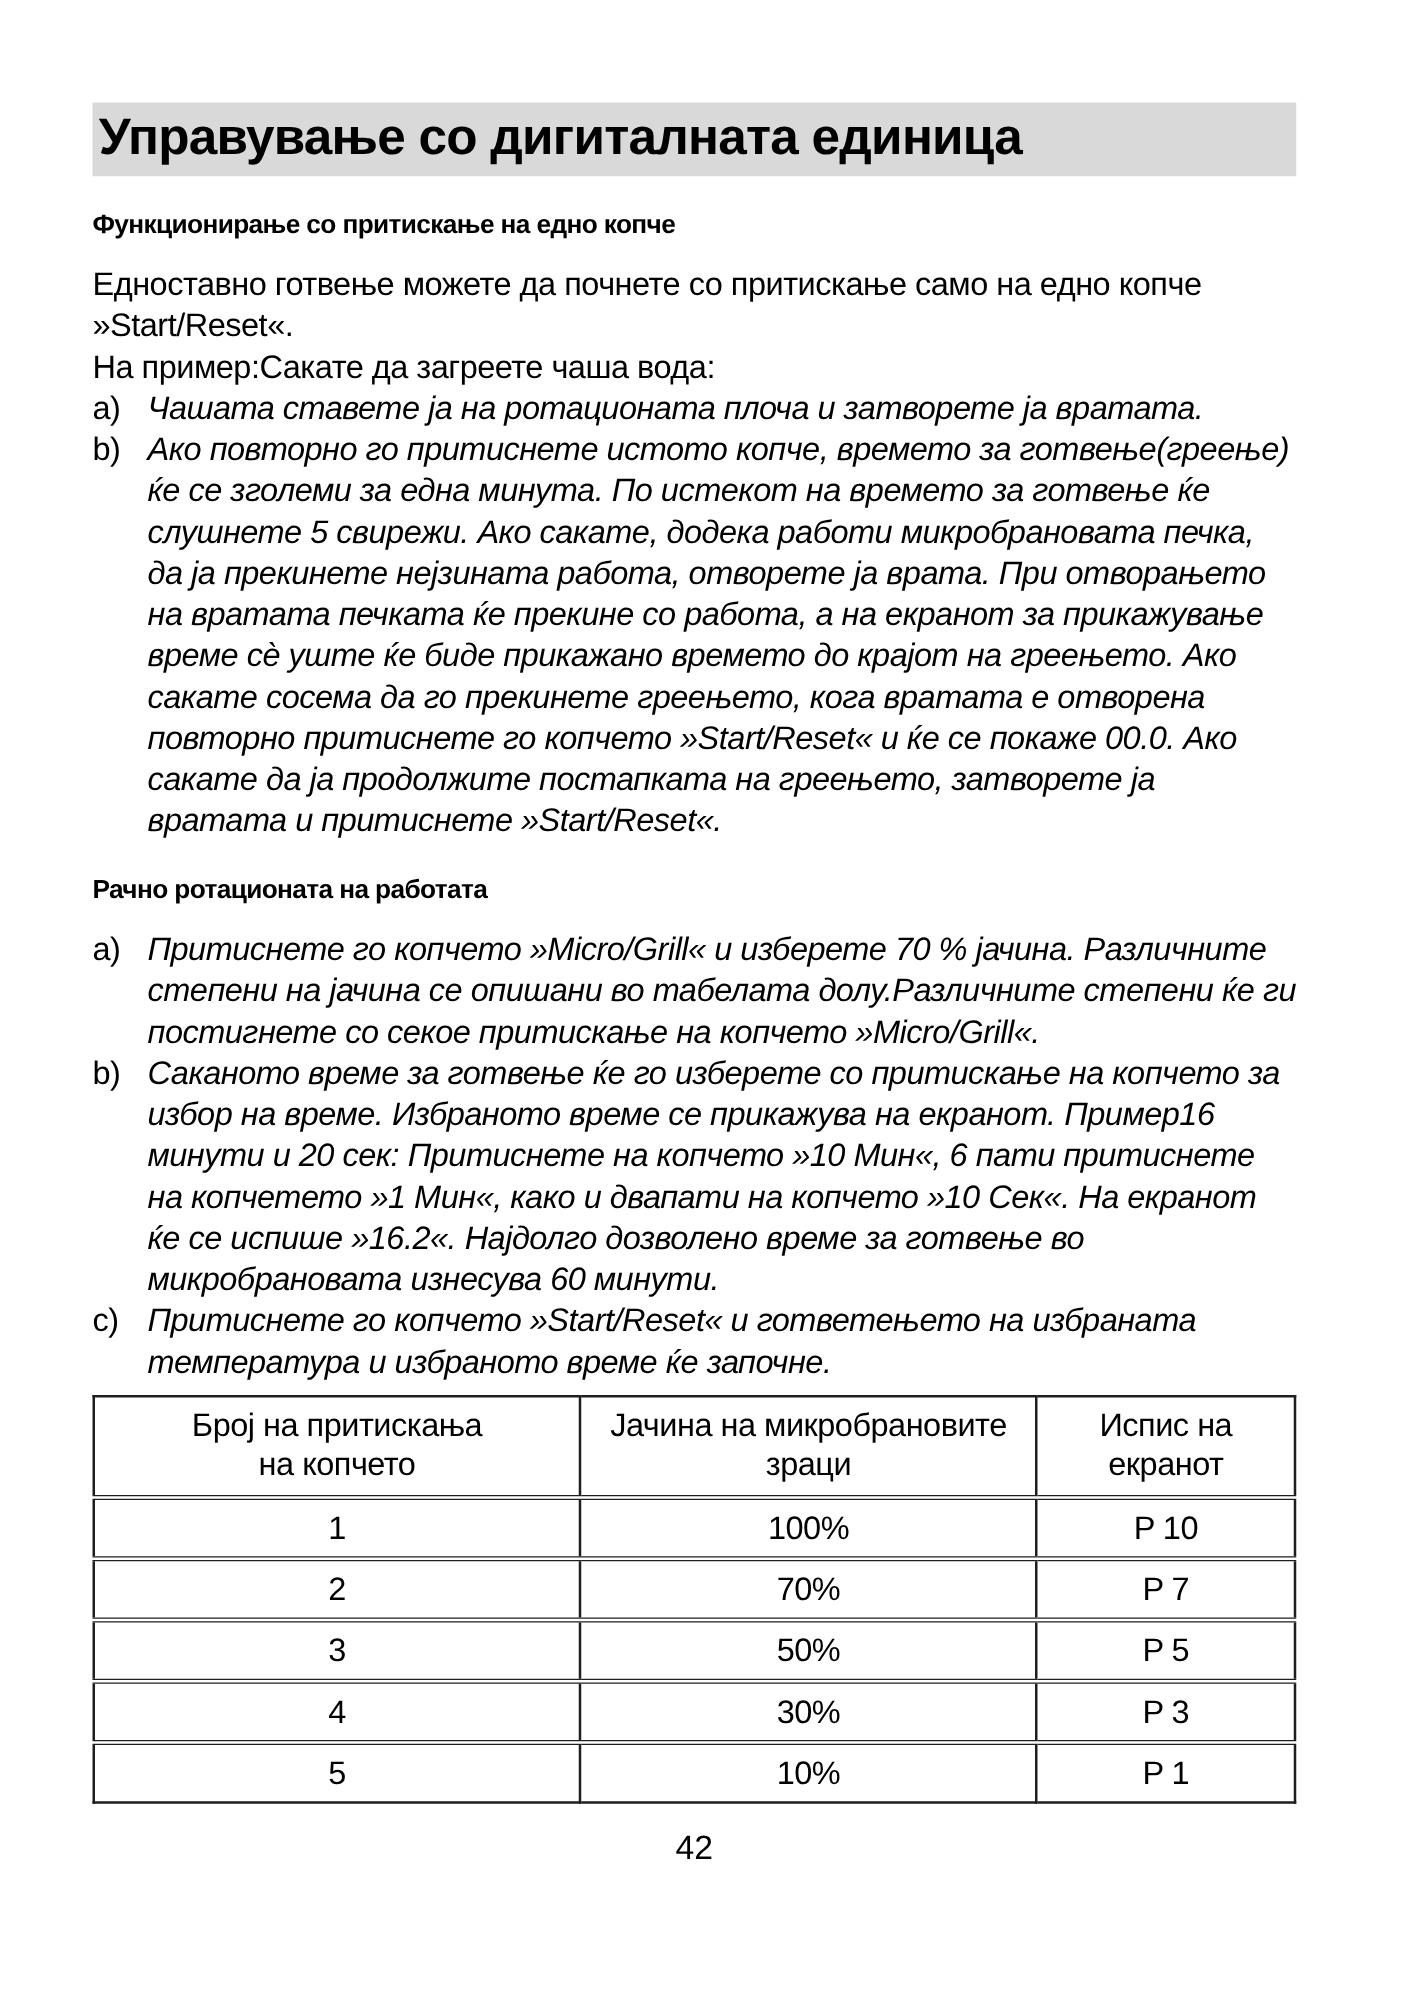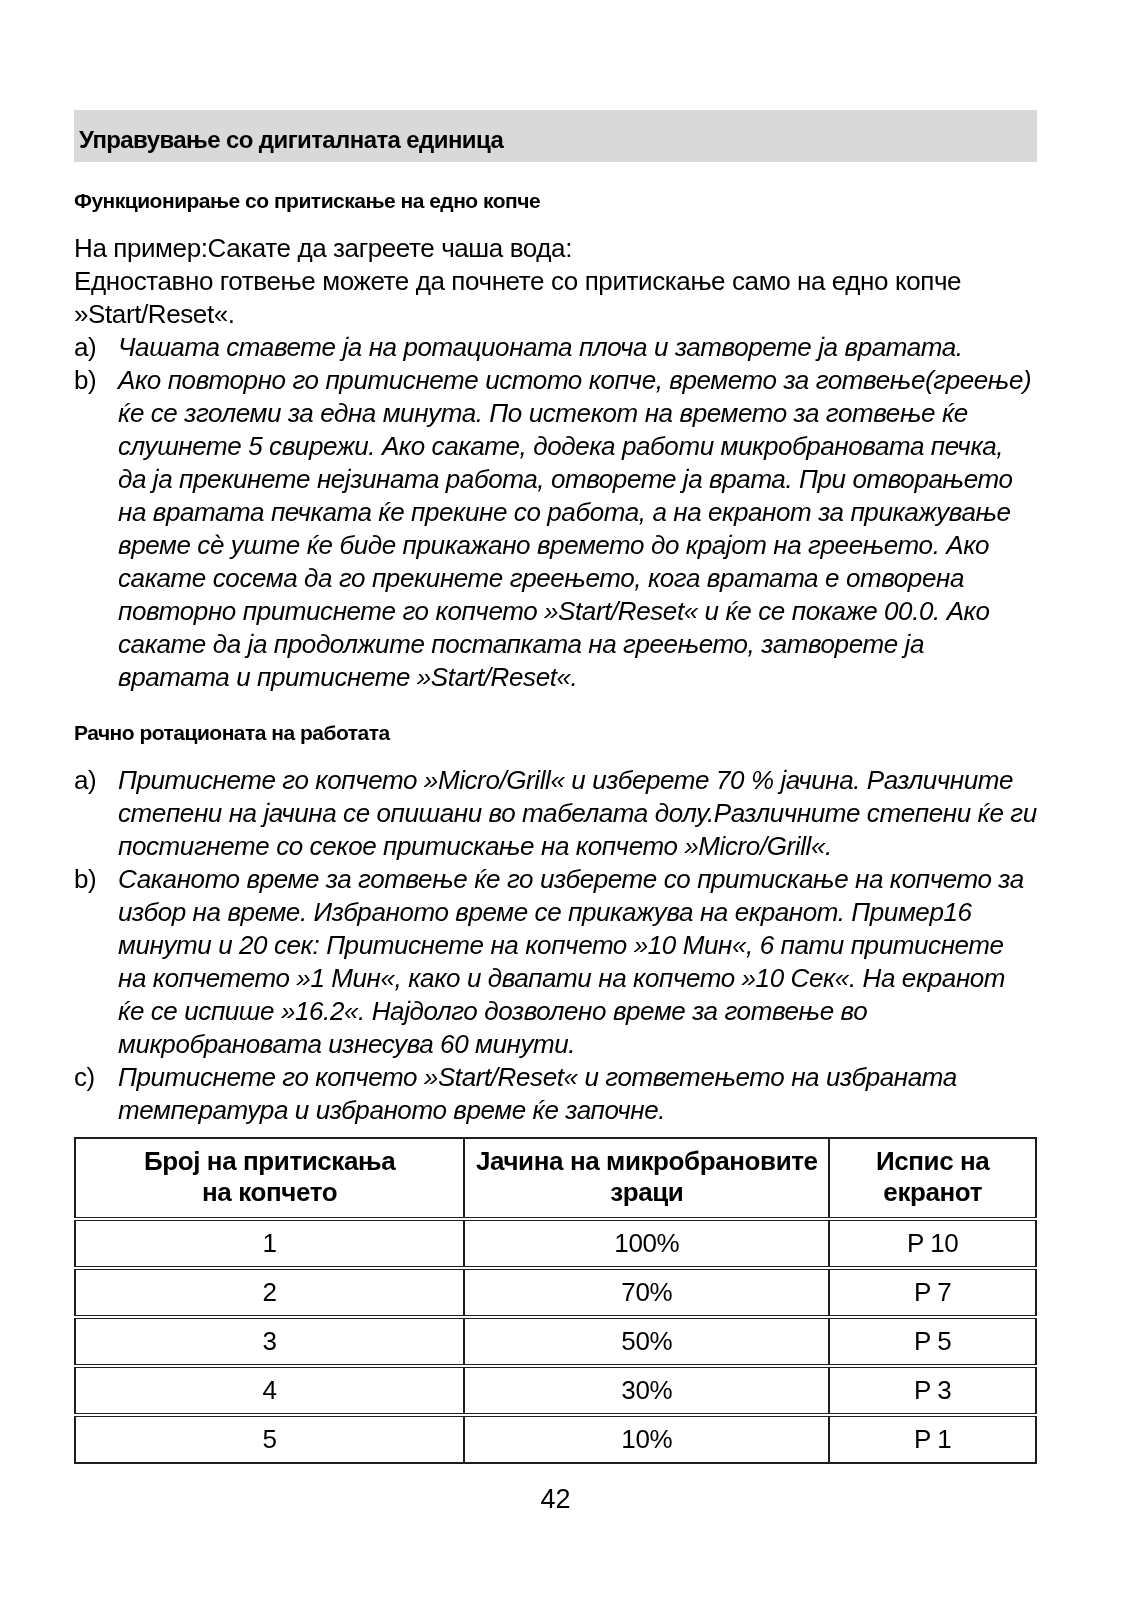--- a/index.html
+++ b/index.html
@@ -14,25 +14,24 @@
     overflow: hidden;
     background: #ffffff;
   }
   .content {
     position: absolute;
     left: 74px; top: 82px;
     width: 963px;
   }
   .title-bar {
     background: #d9d9d9;
-    font-size: 24px;
+    font-size: 41px;
     font-weight: bold;
     letter-spacing: -0.6px;
-    padding: 16px 8px 8px 5px;
-    margin-top: 28px;
+    padding: 4px 8px 8px 5px;
   }
   h2 {
     font-size: 21px;
     font-weight: bold;
     letter-spacing: -0.5px;
     margin: 27px 0 19px 0;
   }
   .body-text {
     font-size: 26px;
     line-height: 33px;
@@ -48,21 +47,21 @@
     width: 100%;
     margin-top: 10px;
   }
   table.power th, table.power td {
     border: 2px solid #1e1e1e;
     text-align: center;
     font-size: 26px;
     letter-spacing: -0.4px;
   }
   table.power th {
-    font-weight: bold;
+    font-weight: normal;
     line-height: 31px;
     padding: 7px 4px 9px 4px;
     white-space: pre-line;
     margin-top: 36px;
   }
   table.power td {
     height: 43px;
     padding: 1px 4px;
     font-weight: normal;
   }
@@ -78,22 +77,22 @@
 <body>
 
 <div class="page">
   <div class="content">
 
     <div class="title-bar">Управување со дигиталната единица</div>
 
     <h2>Функционирање со притискање на едно копче</h2>
 
     <div class="body-text">
+      <p>Едноставно готвење можете да почнете со притискање само на едно копче »Start/Reset«.</p>
       <p>На пример:Сакате да загреете чаша вода:</p>
-      <p>Едноставно готвење можете да почнете со притискање само на едно копче »Start/Reset«.</p>
 
       <div class="li">
         <span class="li-marker">a)</span>
         <div class="li-text">
           <p>Чашата ставете ја на ротационата плоча и затворете ја вратата.</p>
         </div>
       </div>
 
       <div class="li">
         <span class="li-marker">b)</span>

